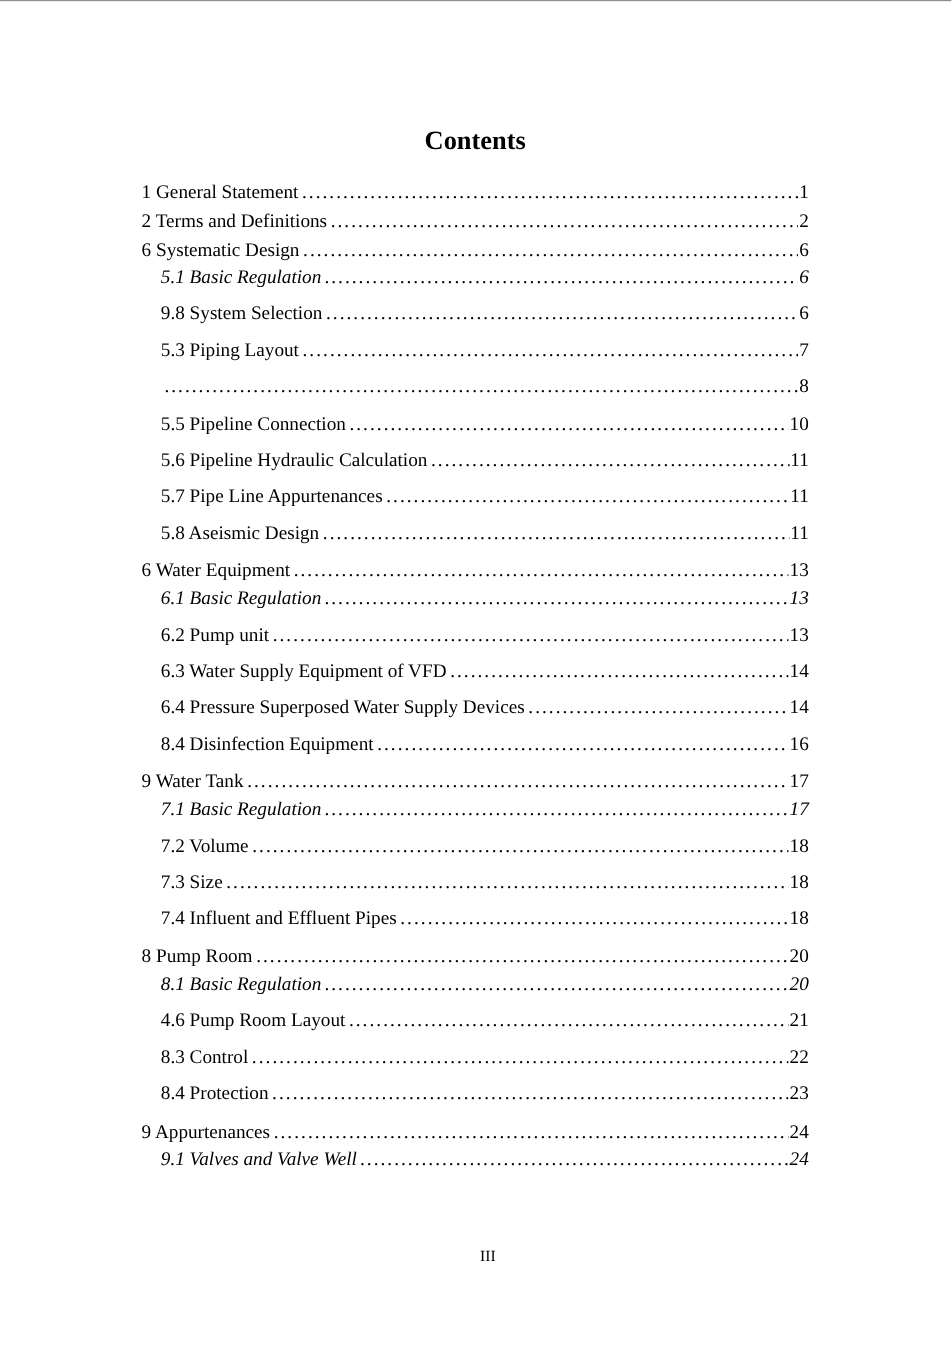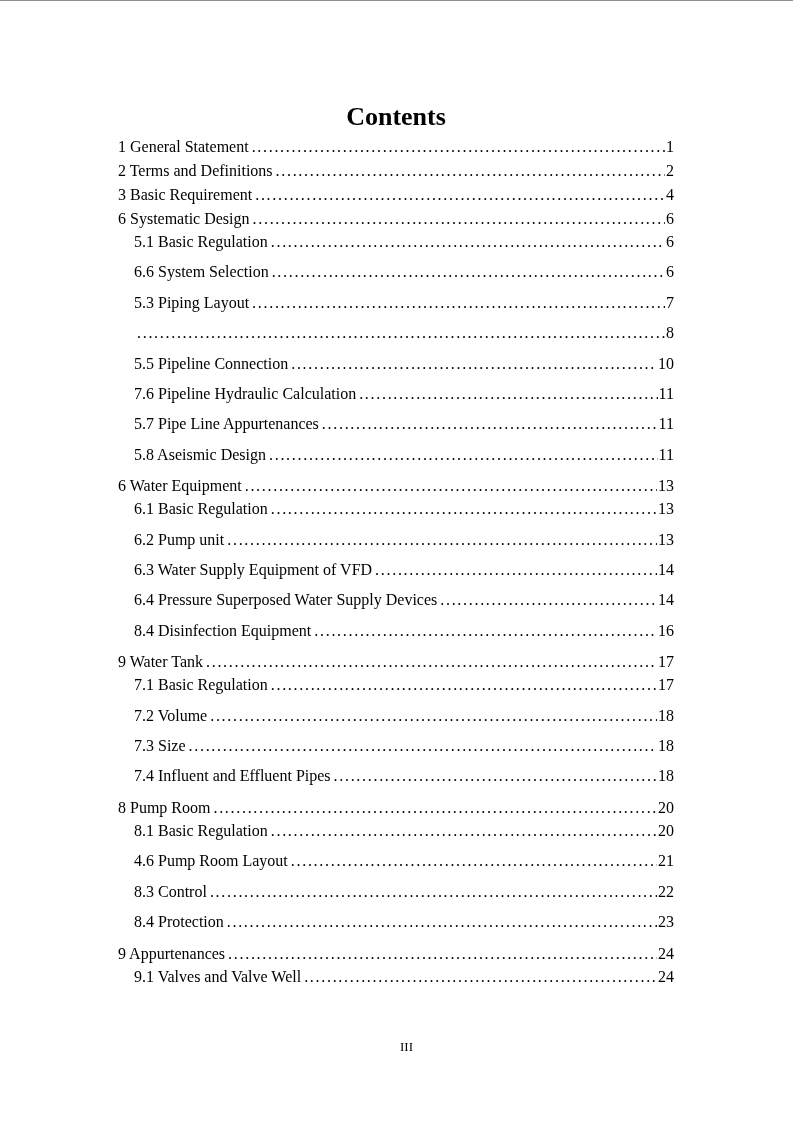--- a/index.html
+++ b/index.html
@@ -17,38 +17,38 @@
     border-top: 1px solid #8f8f8f;
     box-sizing: border-box;
   }
   .content {
     position: absolute;
     left: 118px; top: 0;
     width: 556px;
     padding-top: 102px;
   }
   .doc-title {
-    margin: 0 0 5px 0;
-    font-size: 26px;
+    margin: 0 0 19px 0;
+    font-size: 22px;
     line-height: 27px;
     font-weight: bold;
     text-align: center;
   }
   .toc { display: block; }
   .toc-row {
     display: flex;
     align-items: baseline;
     font-size: 16px;
     line-height: 24px;
   }
   .toc-row.l1 { font-weight: normal; }
   .toc-row.l2 { padding-left: 16px; font-weight: normal; }
   .l2 + .l2 { margin-top: 6.4px; }
   .l2 + .l1 { margin-top: 7.5px; align-items: center; }
-  .l1 + .l2 { margin-top: -1px; }
+  .l1 + .l2 { margin-top: -1px; font-style: italic; }
   .entry-label { flex: 0 0 auto; white-space: nowrap; }
   .dot-leader {
     flex: 1 1 auto;
     overflow: hidden;
     white-space: nowrap;
     margin: 0 1px 0 3px;
     min-width: 8px;
   }
   .dot-leader::after {
     content: "........................................................................................................................................................................................";
@@ -76,55 +76,50 @@
     <span class="entry-label">1 General Statement</span>
     <span class="dot-leader"></span>
     <span class="entry-page">1</span>
   </div>
         <div class="toc-row l1">
     <span class="entry-label">2 Terms and Definitions</span>
     <span class="dot-leader"></span>
     <span class="entry-page">2</span>
   </div>
         <div class="toc-row l1">
-    <span class="entry-label">3 Basic Requirement</span>
-    <span class="dot-leader"></span>
-    <span class="entry-page">4</span>
-  </div>
-        <div class="toc-row l1">
     <span class="entry-label">6 Systematic Design</span>
     <span class="dot-leader"></span>
     <span class="entry-page">6</span>
   </div>
         <div class="toc-row l2">
     <span class="entry-label">5.1 Basic Regulation</span>
     <span class="dot-leader"></span>
     <span class="entry-page">6</span>
   </div>
         <div class="toc-row l2">
-    <span class="entry-label">6.6 System Selection</span>
+    <span class="entry-label">9.8 System Selection</span>
     <span class="dot-leader"></span>
     <span class="entry-page">6</span>
   </div>
         <div class="toc-row l2">
     <span class="entry-label">5.3 Piping Layout</span>
     <span class="dot-leader"></span>
     <span class="entry-page">7</span>
   </div>
         <div class="toc-row l2">
     <span class="dot-leader"></span>
     <span class="entry-page">8</span>
   </div>
         <div class="toc-row l2">
     <span class="entry-label">5.5 Pipeline Connection</span>
     <span class="dot-leader"></span>
     <span class="entry-page">10</span>
   </div>
         <div class="toc-row l2">
-    <span class="entry-label">7.6 Pipeline Hydraulic Calculation</span>
+    <span class="entry-label">5.6 Pipeline Hydraulic Calculation</span>
     <span class="dot-leader"></span>
     <span class="entry-page">11</span>
   </div>
         <div class="toc-row l2">
     <span class="entry-label">5.7 Pipe Line Appurtenances</span>
     <span class="dot-leader"></span>
     <span class="entry-page">11</span>
   </div>
         <div class="toc-row l2">
     <span class="entry-label">5.8 Aseismic Design</span>

